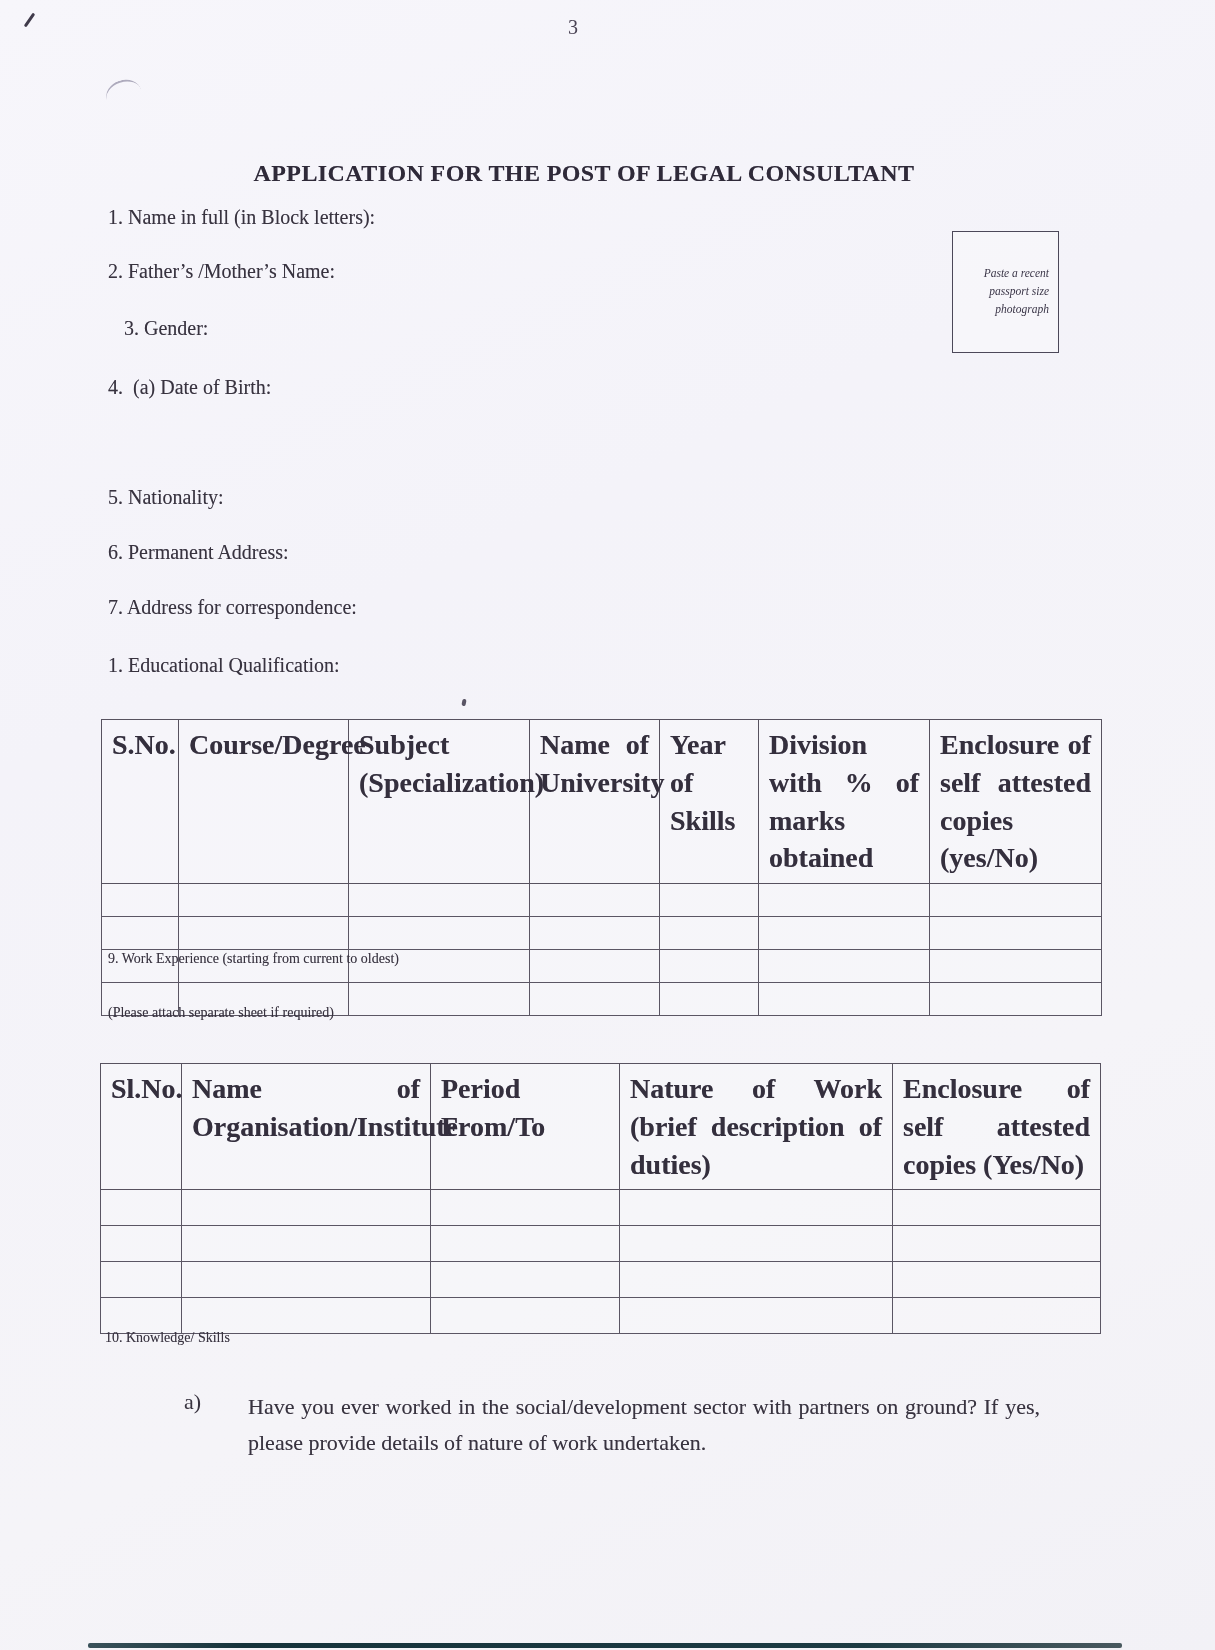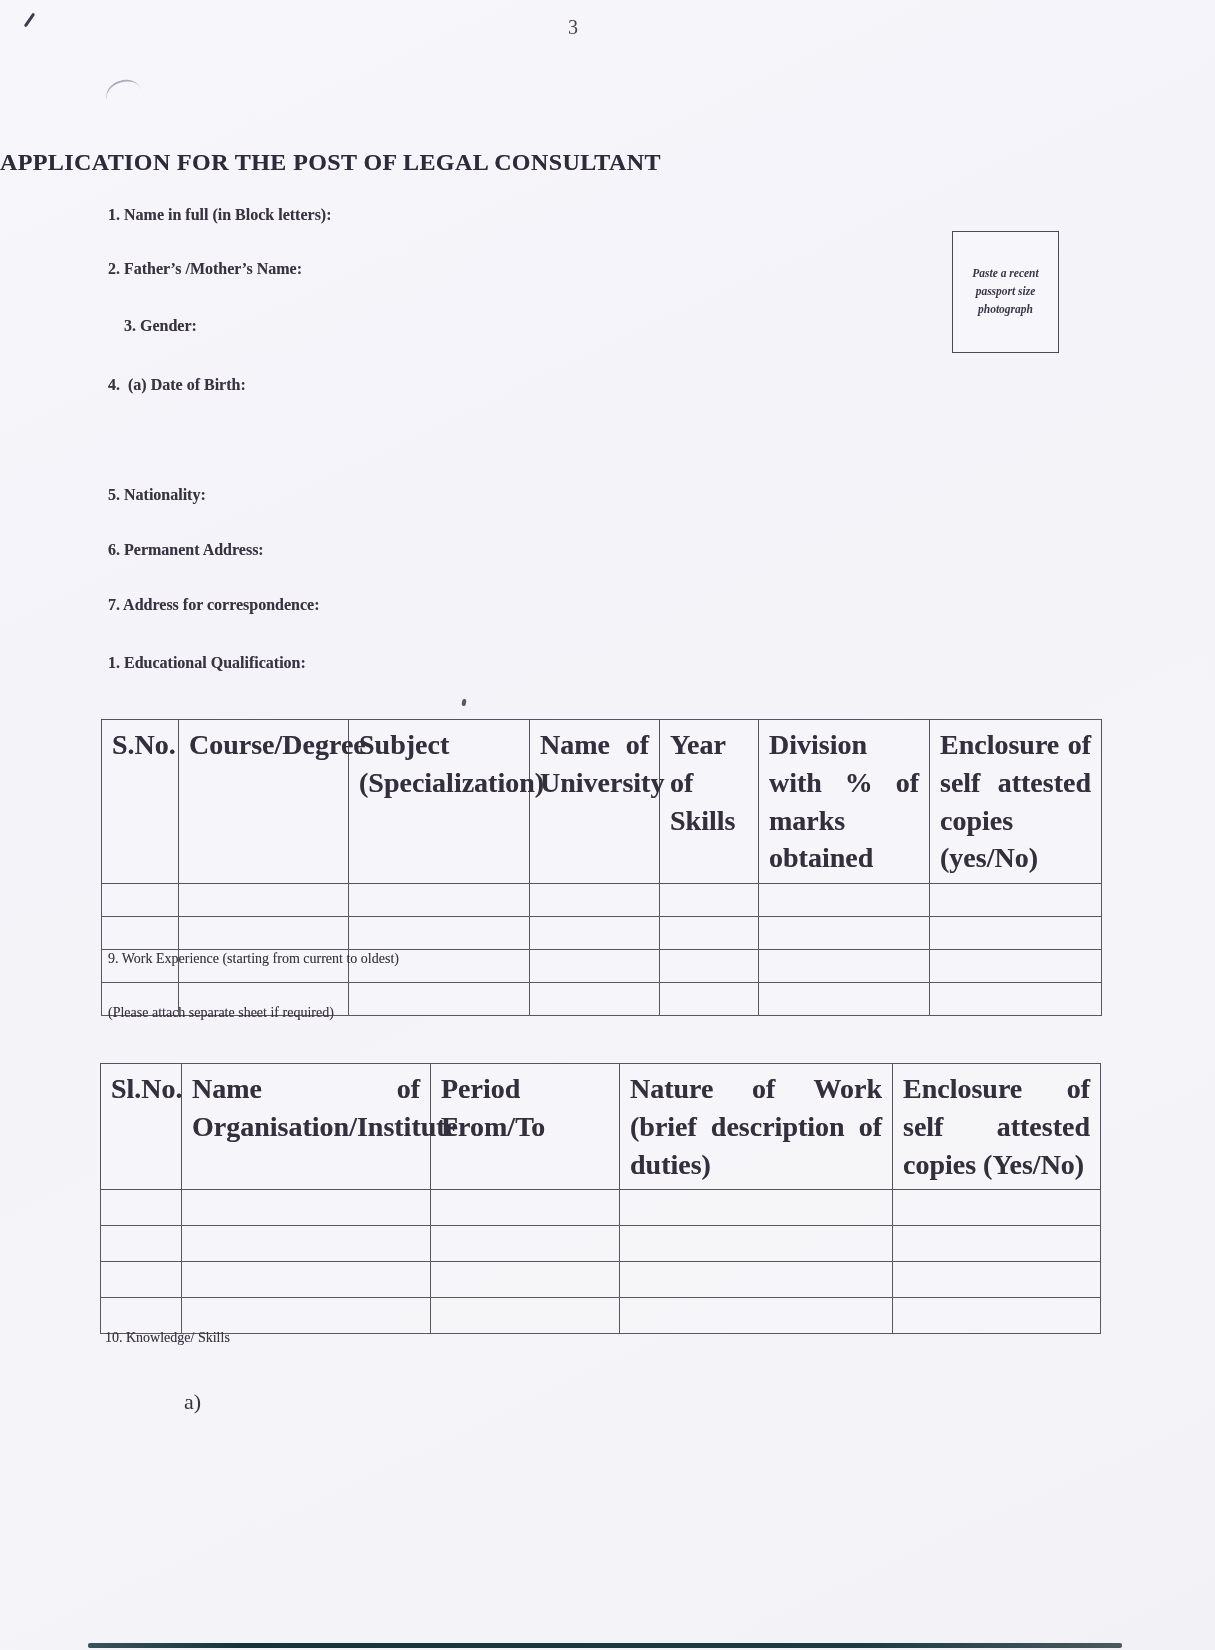--- a/index.html
+++ b/index.html
@@ -6,32 +6,32 @@
   .page{
     position:relative;
     width:1215px;height:1650px;
     background:linear-gradient(155deg,#f7f6fb 0%,#f4f3f9 35%,#f5f4f8 70%,#f2f1f6 100%);
     font-family:"Liberation Serif","DejaVu Serif",serif;
     color:#37323f;
     overflow:hidden;
   }
   .abs{position:absolute;}
   .page-number{top:16px;left:0;width:1146px;text-align:center;font-size:20px;color:#4a4354;}
-  .title{top:149px;left:0;width:1146px;text-align:left;
-         font-size:24px;font-weight:bold;letter-spacing:.4px;margin:0;color:#2f2a39;
+  .title{top:149px;left:0;width:1146px;text-align:center;
+         font-size:24px;font-weight:bold;letter-spacing:.4px;margin:11px;color:#2f2a39;
          text-shadow:0 0 .6px rgba(45,40,65,.45);}
-  .field{font-size:16px;white-space:pre;color:#38333f;text-shadow:0 0 .5px rgba(45,40,65,.35);font-weight:bold;}
+  .field{font-size:20px;white-space:pre;color:#38333f;text-shadow:0 0 .5px rgba(45,40,65,.35);}
   .photo-box{
     left:952px;top:231px;width:107px;height:122px;
     border:1.5px solid #4c4859;display:flex;align-items:center;justify-content:center;
     padding:0 9px;box-sizing:border-box;background:rgba(255,255,255,.25);
   }
   .photo-box span{
-    font-size:11.5px;font-style:italic;font-weight:bold;line-height:1.55;
-    text-align:center;color:#3a3547;
+    font-size:11.5px;font-style:italic;font-weight:normal;line-height:1.55;
+    text-align:right;color:#3a3547;
   }
   table{border-collapse:collapse;table-layout:fixed;background:rgba(255,255,255,.18);}
   .form-table{width:1000px;}
   .form-table th{
     border:1.5px solid #57525f;
     font-size:28px;font-weight:bold;text-align:justify;vertical-align:top;
     padding:6px 10px;box-sizing:border-box;line-height:1.35;color:#342f3d;
     text-shadow:0 0 .5px rgba(45,40,65,.4);
   }
   .form-table td{border:1px solid #5b5664;box-sizing:border-box;}
@@ -186,14 +186,15 @@
           <td></td>
           <td></td>
           <td></td>
           <td></td>
         </tr>
     </tbody>
   </table>
 
   <div class="abs heading" style="left:105px;top:1330px">10. Knowledge/ Skills</div>
   <div class="abs para-marker" style="left:184px;top:1389px">a)</div>
+  <div class="abs para-text" style="left:248px;top:1389px">Have you ever worked in the social/development sector with partners on ground? If yes, please provide details of nature of work undertaken.</div>
 
 </div>
 
 </body></html>

